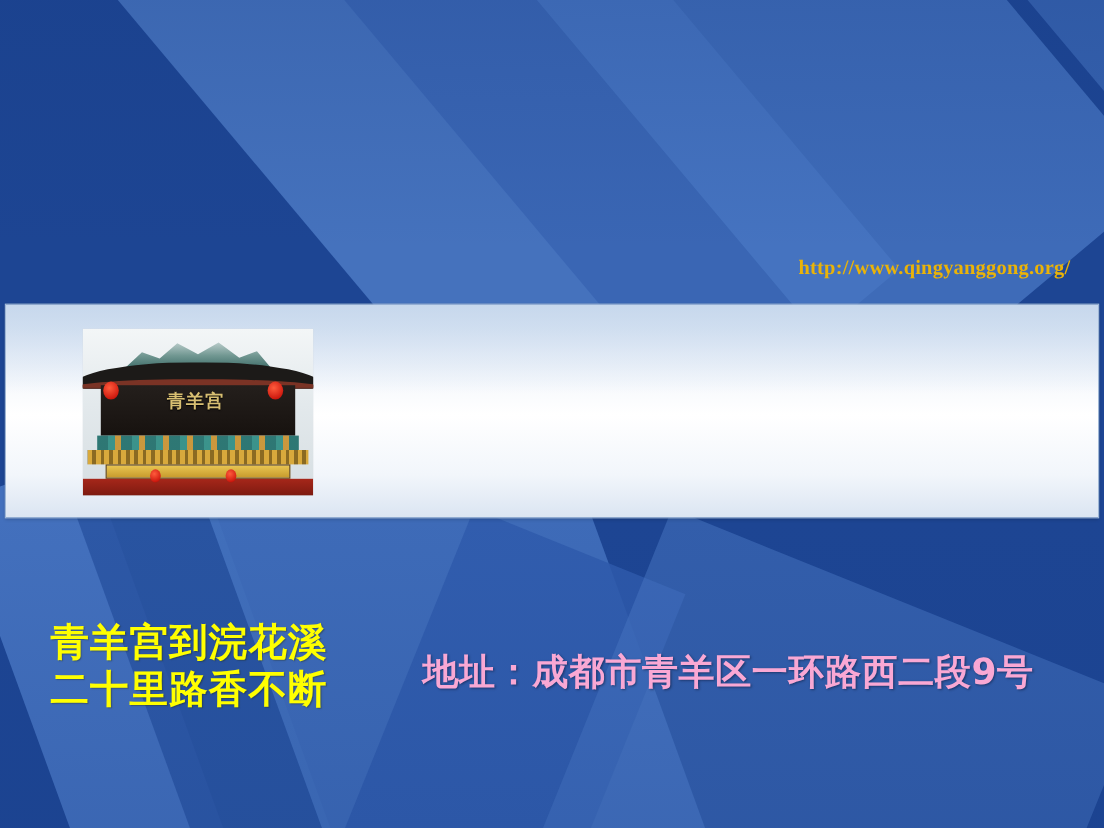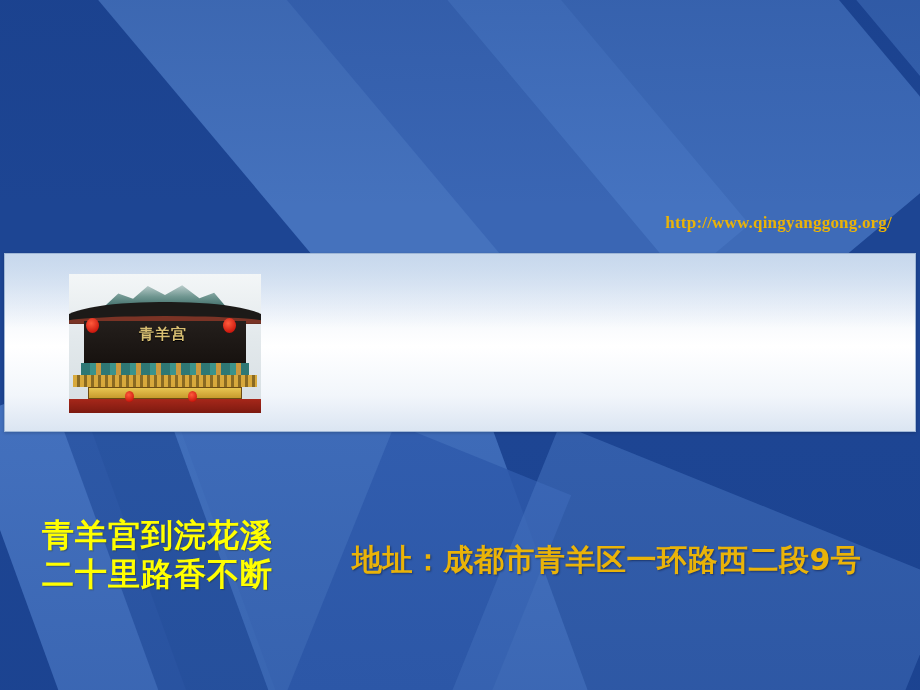--- a/index.html
+++ b/index.html
@@ -293,21 +293,21 @@
     font-family: "DejaVu Sans", sans-serif;
     text-shadow: 1px 1px 1px rgba(40,40,0,.35);
   }
   .couplet div { white-space: nowrap; }
 
   .address {
     position: absolute;
     left: 352px; top: 540px;
     font-size: 30px;
     font-weight: bold;
-    color: #eab308;
+    color: #f9a8d4;
     letter-spacing: .5px;
     font-family: "DejaVu Sans", sans-serif;
     white-space: nowrap;
     text-shadow: 1px 1px 2px rgba(0,0,20,.4);
   }
 </style>
 </head>
 <body>
 
 <div id="slide">

